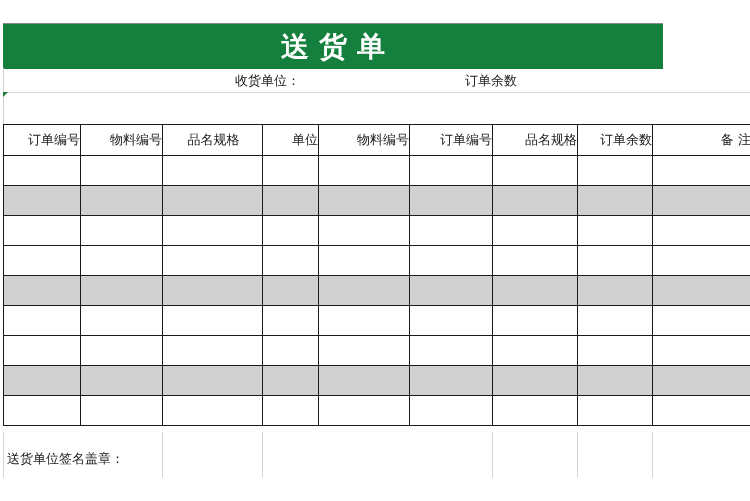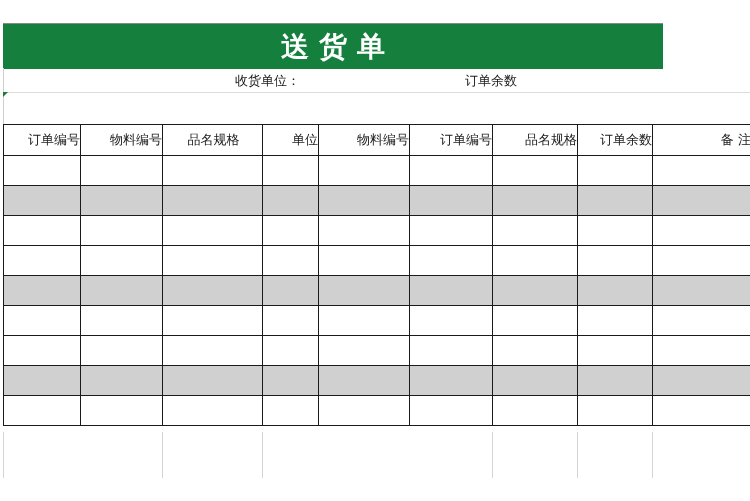--- a/index.html
+++ b/index.html
@@ -167,15 +167,16 @@
     </tbody>
   </table>
 
   <div class="footer">
     <div class="vline" style="left:0;"></div>
     <div class="vline" style="left:159px;"></div>
     <div class="vline" style="left:259px;"></div>
     <div class="vline" style="left:489px;"></div>
     <div class="vline" style="left:574px;"></div>
     <div class="vline" style="left:649px;"></div>
+    <span class="lbl" style="left:4px;">送货单位签名盖章：</span>
   </div>
 
 </div>
 
 </body></html>

